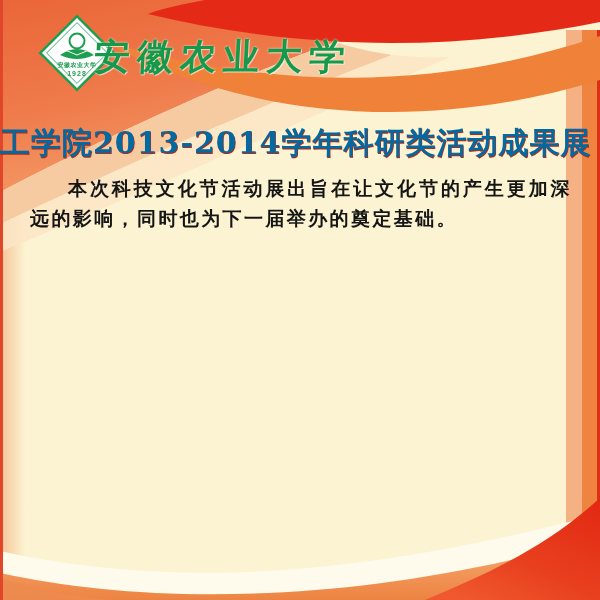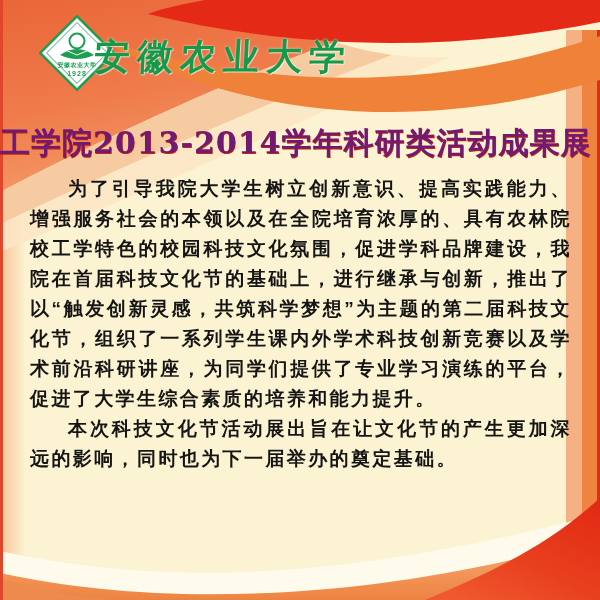--- a/index.html
+++ b/index.html
@@ -23,21 +23,21 @@
     text-shadow:0 0 2px rgba(255,255,255,.85), 1px 1px 0 rgba(255,255,255,.5);
     transform:skewX(-3deg);
   }
 
   
   .banner-title{
     left:0;top:121px;width:484px;height:46px;
     text-align:center;
     font-family:"DejaVu Serif", serif;
     font-weight:bold;font-size:30px;line-height:44px;
-    color:#701a75;letter-spacing:1px;white-space:nowrap;
+    color:#0369a1;letter-spacing:1px;white-space:nowrap;
     text-shadow:0.5px 0.5px 0 #C32508;
   }
 
   
   .body-copy{
     left:30px;top:174px;width:542px;height:390px;
     font-size:19px;line-height:30px;font-weight:bold;
     color:#151515;letter-spacing:2.4px;
     text-align:justify;text-justify:inter-character;
   }
@@ -107,15 +107,14 @@
     <text x="39" y="53" text-anchor="middle" font-size="6" fill="#1E9E50" font-weight="bold" letter-spacing="0.5">安徽农业大学</text>
     <text x="39" y="62" text-anchor="middle" font-size="7" fill="#1E9E50" font-weight="bold" letter-spacing="1">1928</text>
   </svg>
 </div>
 
 <div class="layer uni-name">安徽农业大学</div>
 
 <div class="layer banner-title">工学院2013-2014学年科研类活动成果展</div>
 
 <div class="layer body-copy">
-  <p>为了引导我院大学生树立创新意识、提高实践能力、增强服务社会的本领以及在全院培育浓厚的、具有农林院校工学特色的校园科技文化氛围，促进学科品牌建设，我院在首届科技文化节的基础上，进行继承与创新，推出了以“触发创新灵感，共筑科学梦想”为主题的第二届科技文化节，组织了一系列学生课内外学术科技创新竞赛以及学术前沿科研讲座，为同学们提供了专业学习演练的平台，促进了大学生综合素质的培养和能力提升。</p>
   <p>本次科技文化节活动展出旨在让文化节的产生更加深远的影响，同时也为下一届举办的奠定基础。</p>
 </div>
 
 </body></html>

